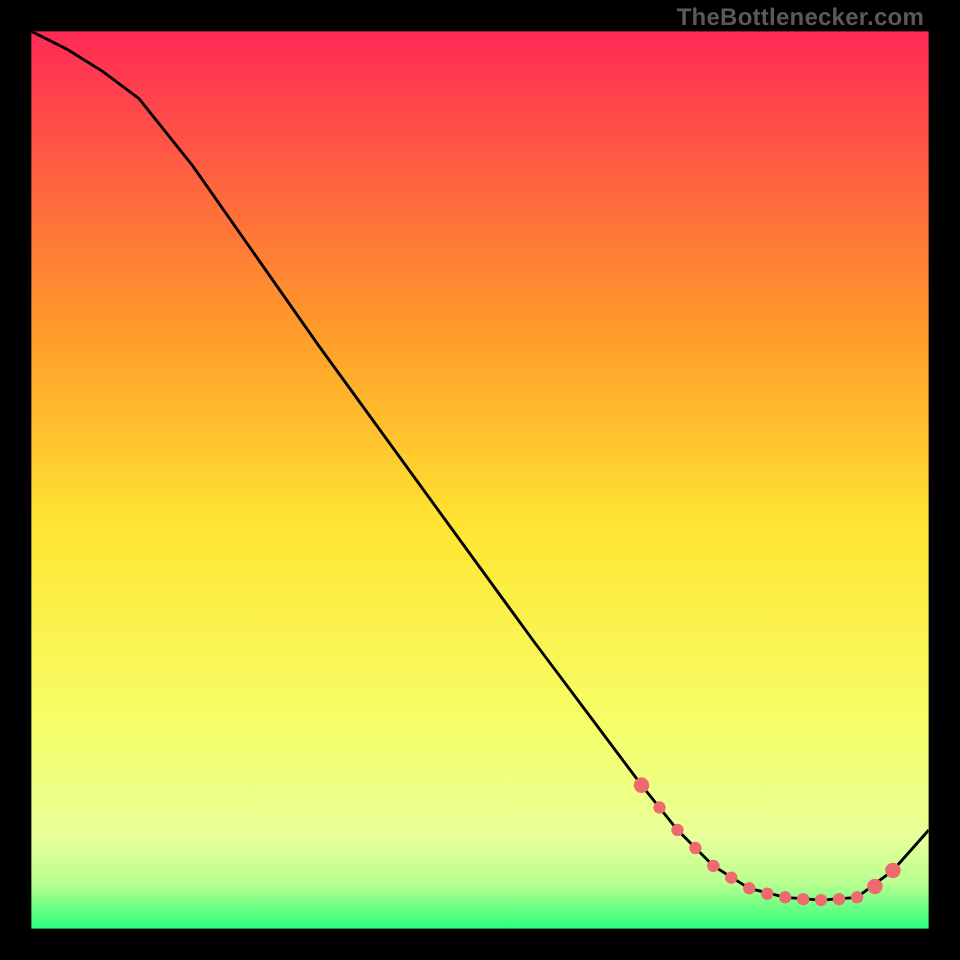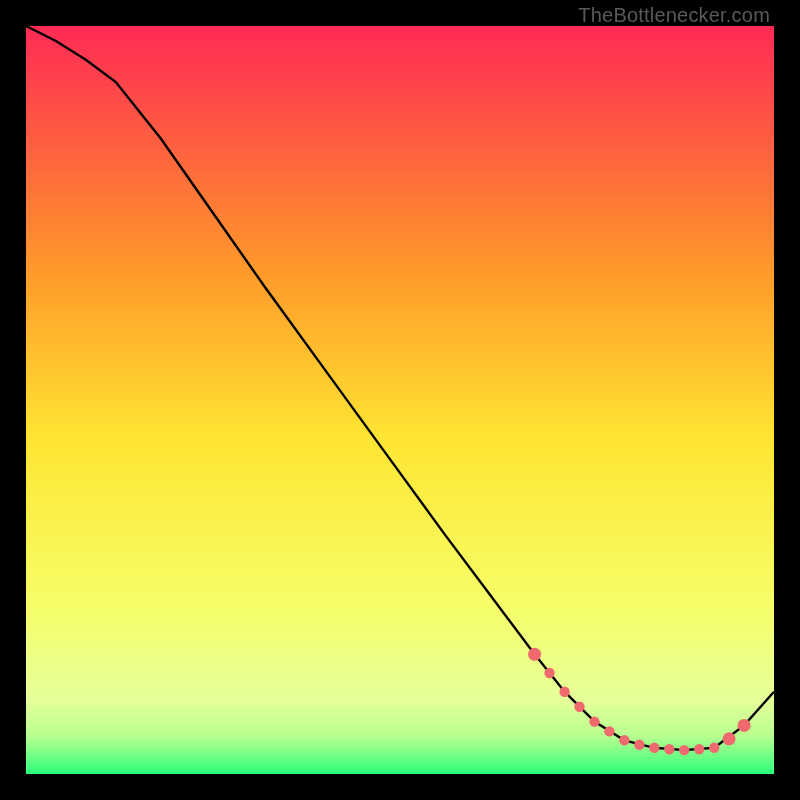--- a/index.html
+++ b/index.html
@@ -26,21 +26,21 @@
     width: 748px;
     height: 748px;
   }
   .watermark {
     position: absolute;
     top: 4px;
     right: 30px;
     color: #5a5a5a;
     font-size: 20px;
     letter-spacing: 0.2px;
-    font-weight: 400;
+    font-weight: 700;
   }
 </style>
 </head>
 <body>
 
 <div class="frame">
   <svg class="plot" viewBox="0 0 748 748" preserveAspectRatio="none">
     <defs>
       <linearGradient id="bg-grad" x1="0" y1="0" x2="0" y2="1">
         <stop id="g0" offset="0%" stop-color="#ff2a55"></stop>

